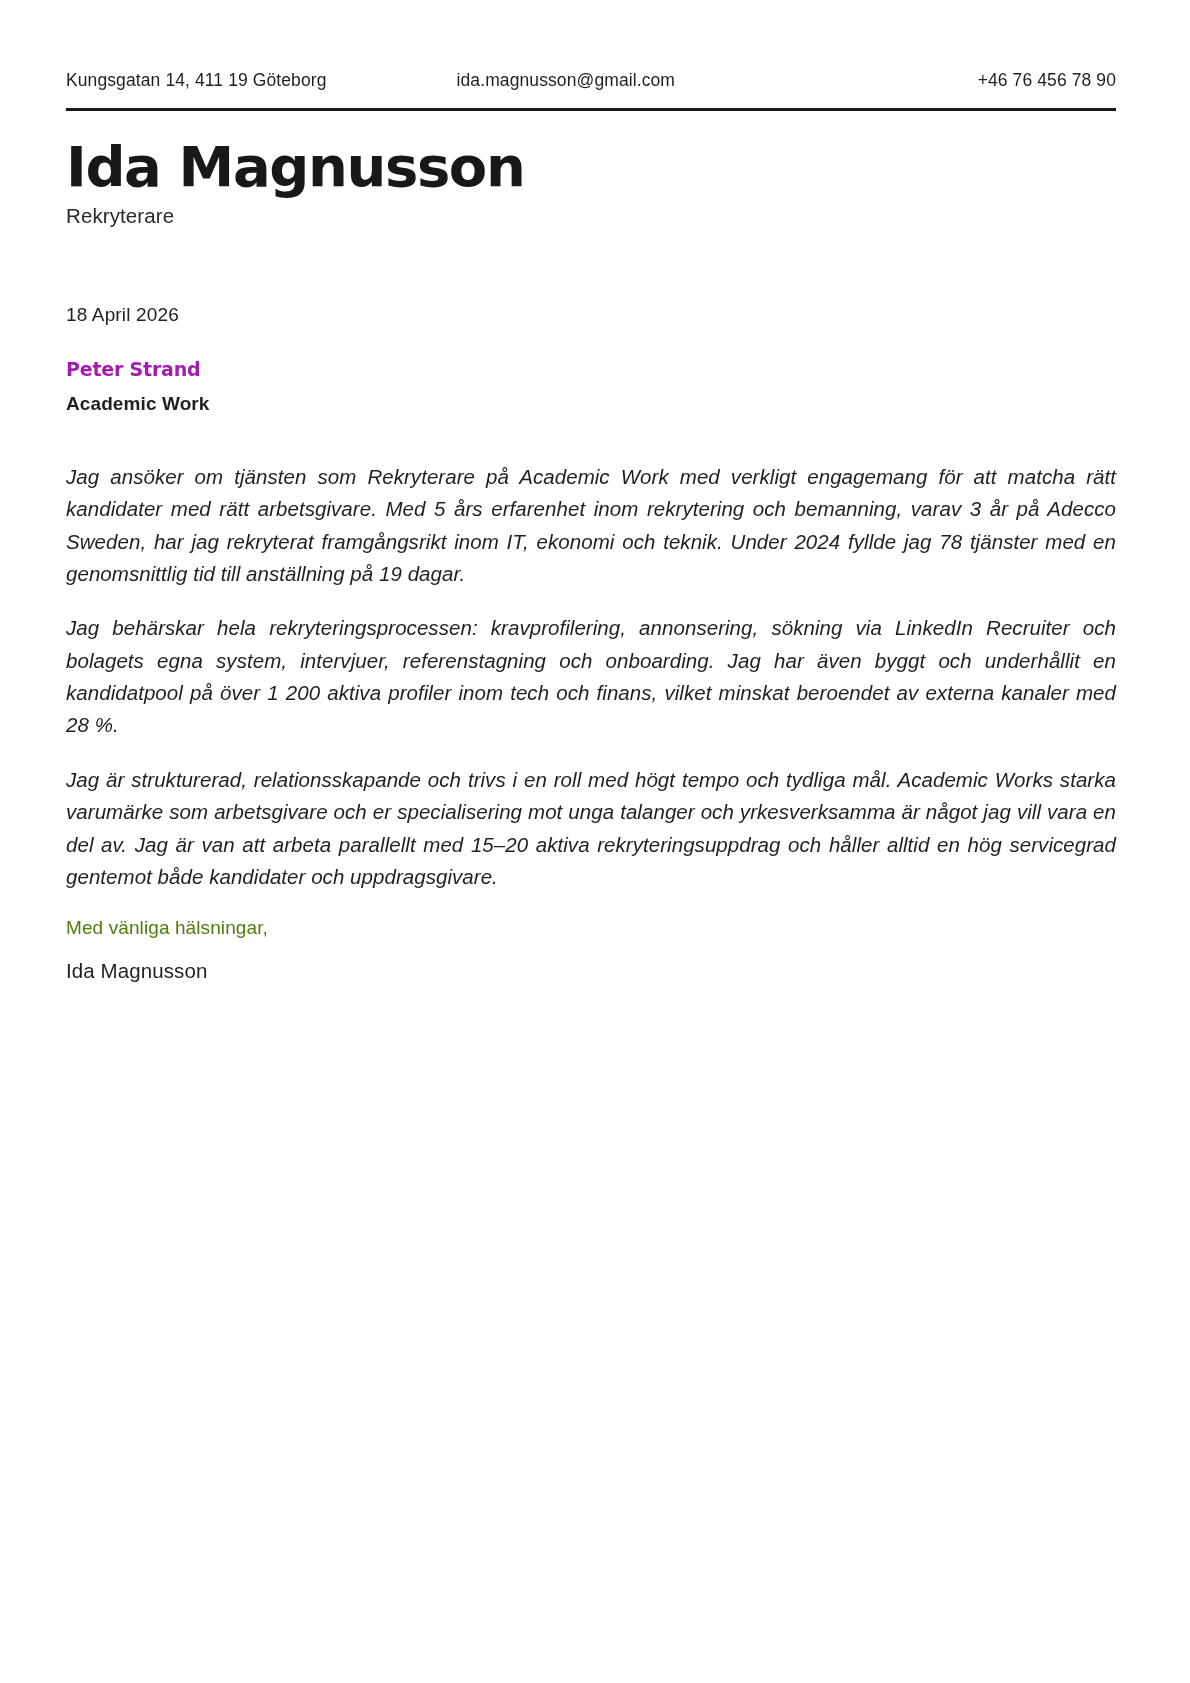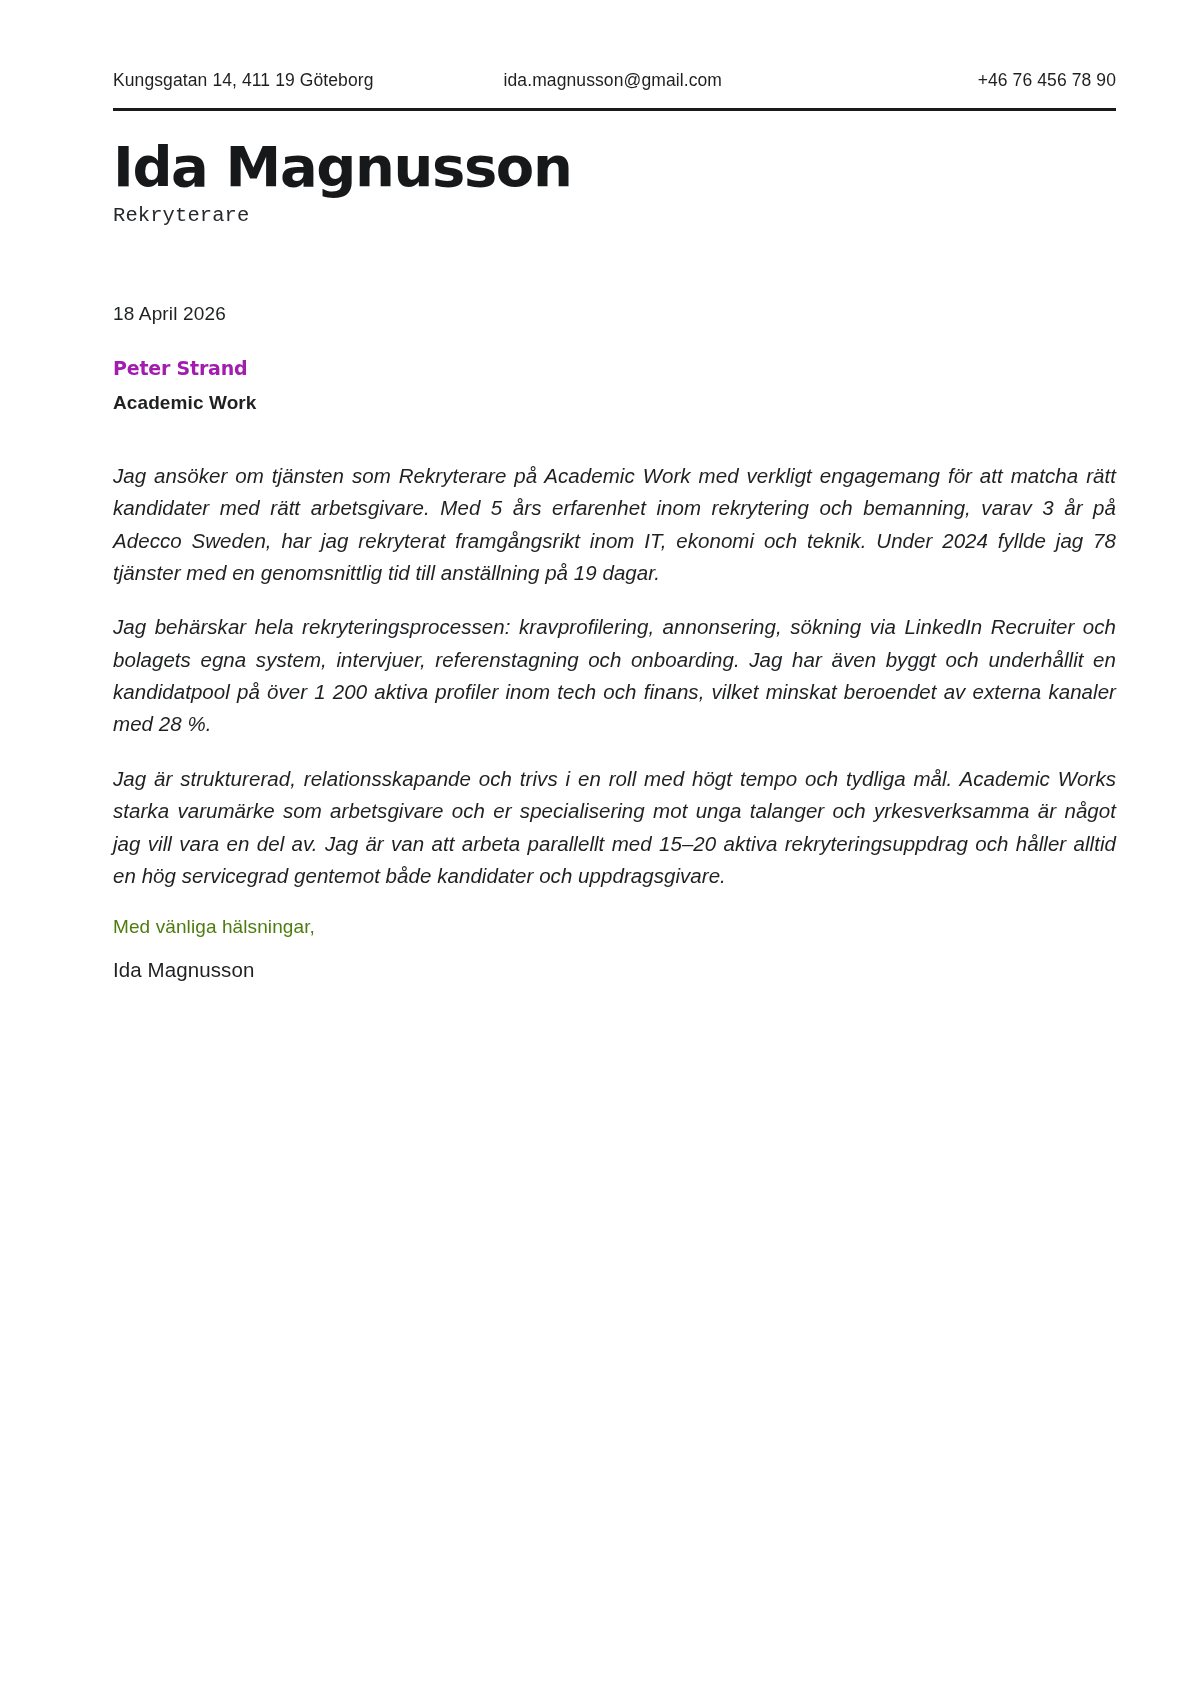--- a/index.html
+++ b/index.html
@@ -11,21 +11,21 @@
     font-family: "Liberation Sans", sans-serif;
     color: #1a1a1a;
     -webkit-font-smoothing: antialiased;
   }
   .page {
     position: relative;
     width: 1190px;
     height: 1683px;
     background: #ffffff;
     box-sizing: border-box;
-    padding: 70px 74px 0 113px;
+    padding: 70px 74px 0 66px;
     overflow: hidden;
   }
 
   
   .contact-row {
     display: flex;
     align-items: baseline;
     justify-content: space-between;
     font-size: 17.5px;
     letter-spacing: 0.1px;
@@ -56,21 +56,20 @@
     letter-spacing: -1.4px;
     color: #17181a;
     margin: 0 0 8px 0;
   }
   .job-title {
     font-size: 20.5px;
     font-weight: normal;
     color: #26282b;
     letter-spacing: 0.1px;
     margin: 0;
-    font-family: Liberation Mono, monospace;
   }
 
   
   .meta { margin-top: 76px; }
   .letter-date {
     font-size: 19px;
     color: #1f2022;
     letter-spacing: 0.15px;
     margin-bottom: 32px;
   }

